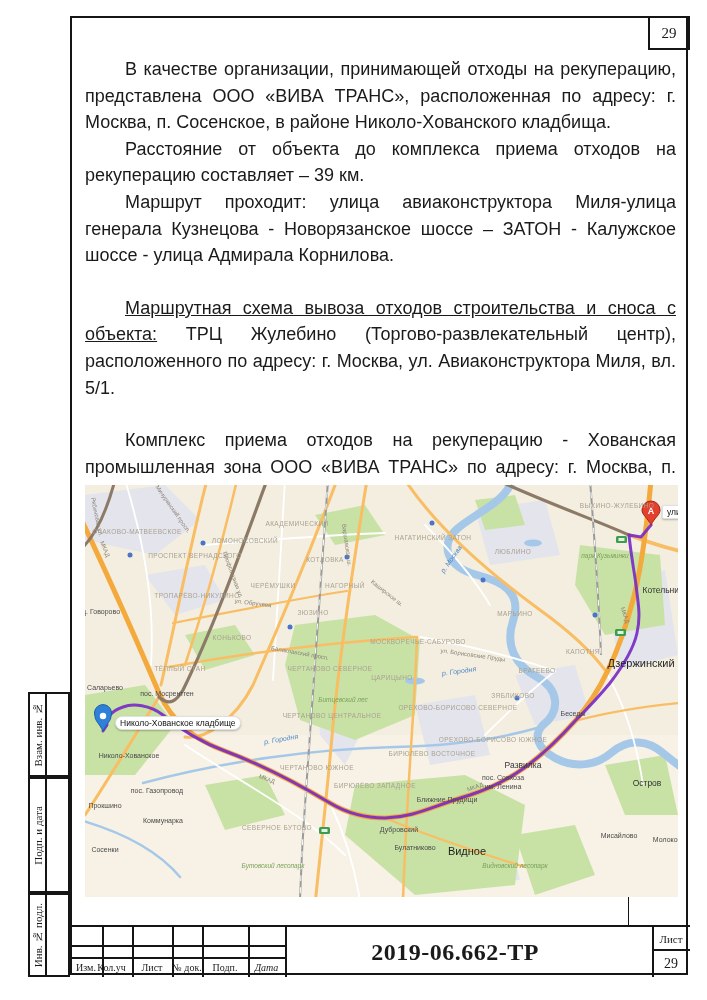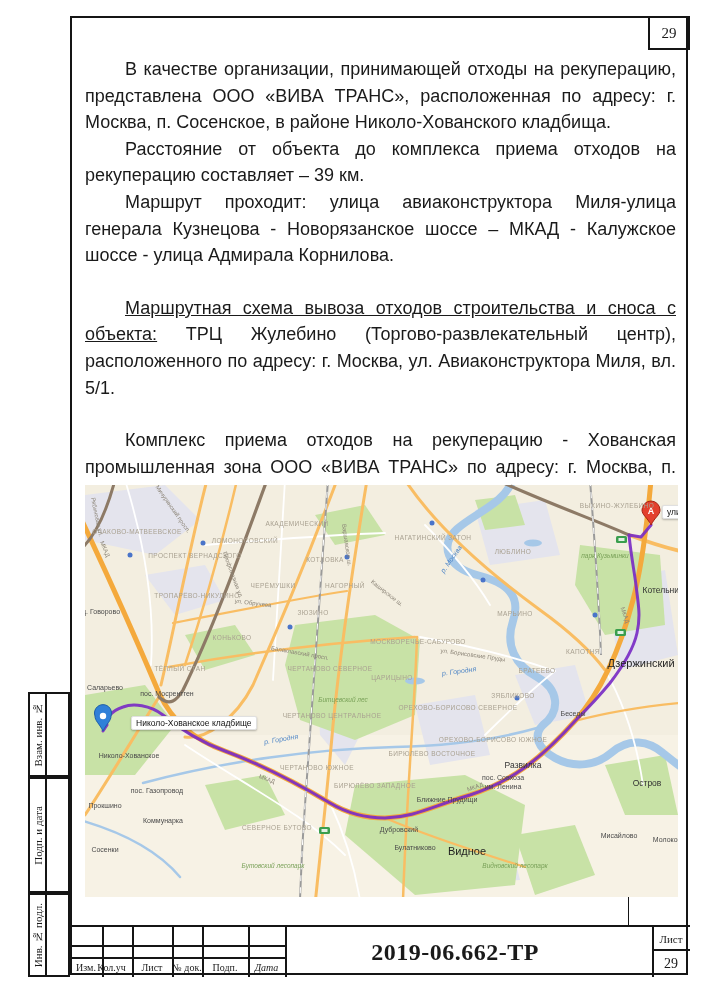--- a/index.html
+++ b/index.html
@@ -55,21 +55,21 @@
 
   <div id="frame" class="abs"></div>
 
   <div id="pagenum-box" class="abs">
     <span>29</span>
   </div>
 
   <div id="textcol" class="abs">
     <p>В качестве организации, принимающей отходы на рекуперацию, представлена ООО «ВИВА ТРАНС», расположенная по адресу: г. Москва, п. Сосенское, в районе Николо-Хованского кладбища.</p>
     <p>Расстояние от объекта до комплекса приема отходов на рекуперацию составляет – 39 км.</p>
-    <p>Маршрут проходит: улица авиаконструктора Миля-улица генерала Кузнецова - Новорязанское шоссе – МКАД - Калужское шоссе - улица Адмирала Корнилова.</p>
+    <p>Маршрут проходит: улица авиаконструктора Миля-улица генерала Кузнецова - Новорязанское шоссе – ЗАТОН - Калужское шоссе - улица Адмирала Корнилова.</p>
     <p class="gap"><span class="und">Маршрутная схема вывоза отходов строительства и сноса с объекта:</span><span> ТРЦ Жулебино (Торгово-развлекательный центр), расположенного по адресу: г. Москва, ул. Авиаконструктора Миля, вл. 5/1.</span></p>
     <p class="gap">Комплекс приема отходов на рекуперацию - Хованская промышленная зона ООО «ВИВА ТРАНС» по адресу: г. Москва, п. Сосенское, в районе Николо-Хованского кладбища (кадастровый номер участка 50:21:120316:1183).</p>
   </div>
 
   <div id="map" class="abs">
     <svg width="593" height="412" viewBox="0 0 593 412">
       <rect x="0" y="0" width="593" height="412" fill="#f3eee0"></rect>
       <rect x="0" y="250" width="593" height="162" fill="#f9f6ea" opacity="0.55"></rect>
 
       <g fill="#e4e4ed">
@@ -241,21 +241,21 @@
         <span class="ml road" style="left: 540px; top: 130px; transform: translate(-50%, -50%) rotate(72deg);">МКАД</span>
         <span class="ml road" style="left: 148px; top: 90px; transform: translate(-50%, -50%) rotate(70deg);">Профсоюзная ул.</span>
         <span class="ml road" style="left: 88px; top: 24px; transform: translate(-50%, -50%) rotate(55deg);">Мичуринский просп.</span>
         <span class="ml road" style="left: 12px; top: 32px; transform: translate(-50%, -50%) rotate(78deg);">Рябиновая ул.</span>
         <span class="ml road" style="left: 168px; top: 118px; transform: translate(-50%, -50%) rotate(7deg);">ул. Обручева</span>
         <span class="ml road" style="left: 215px; top: 168px; transform: translate(-50%, -50%) rotate(10deg);">Балаклавский просп.</span>
         <span class="ml road" style="left: 302px; top: 108px; transform: translate(-50%, -50%) rotate(38deg);">Каширское ш.</span>
         <span class="ml road" style="left: 262px; top: 60px; transform: translate(-50%, -50%) rotate(82deg);">Варшавское ш.</span>
         <span class="ml road" style="left: 388px; top: 170px; transform: translate(-50%, -50%) rotate(8deg);">ул. Борисовские Пруды</span>
       </div>
-    <div class="map-pinlabel" style="left:46px;top:231px;">Николо-Хованское кладбище</div>
+    <div class="map-pinlabel" style="left:30px;top:231px;border-radius:7px;">Николо-Хованское кладбище</div>
     <div class="map-pinlabel" style="left:577px;top:20px;">улица Ав</div>
   </div>
 
   <div class="sbox" style="top:692px;height:85px;">
     <div class="inner">
         <span class="vtext">Взам. инв. №</span>
       </div>
   </div>
   <div class="sbox" style="top:777px;height:116px;">
     <div class="inner">

